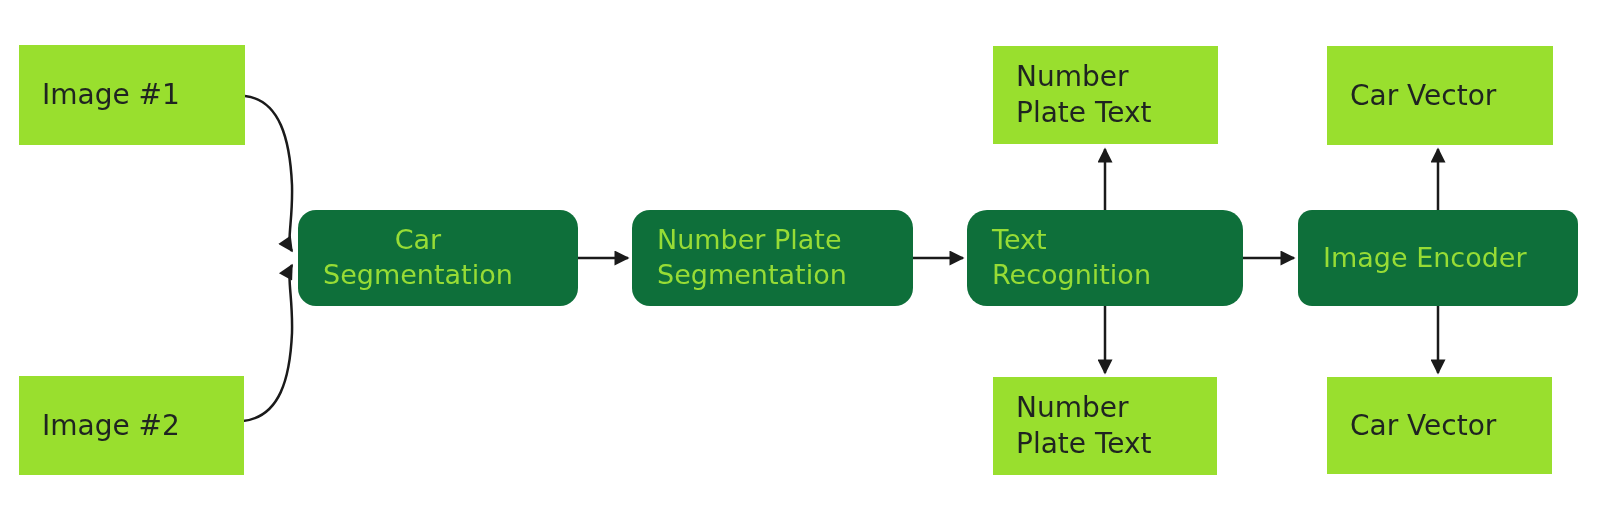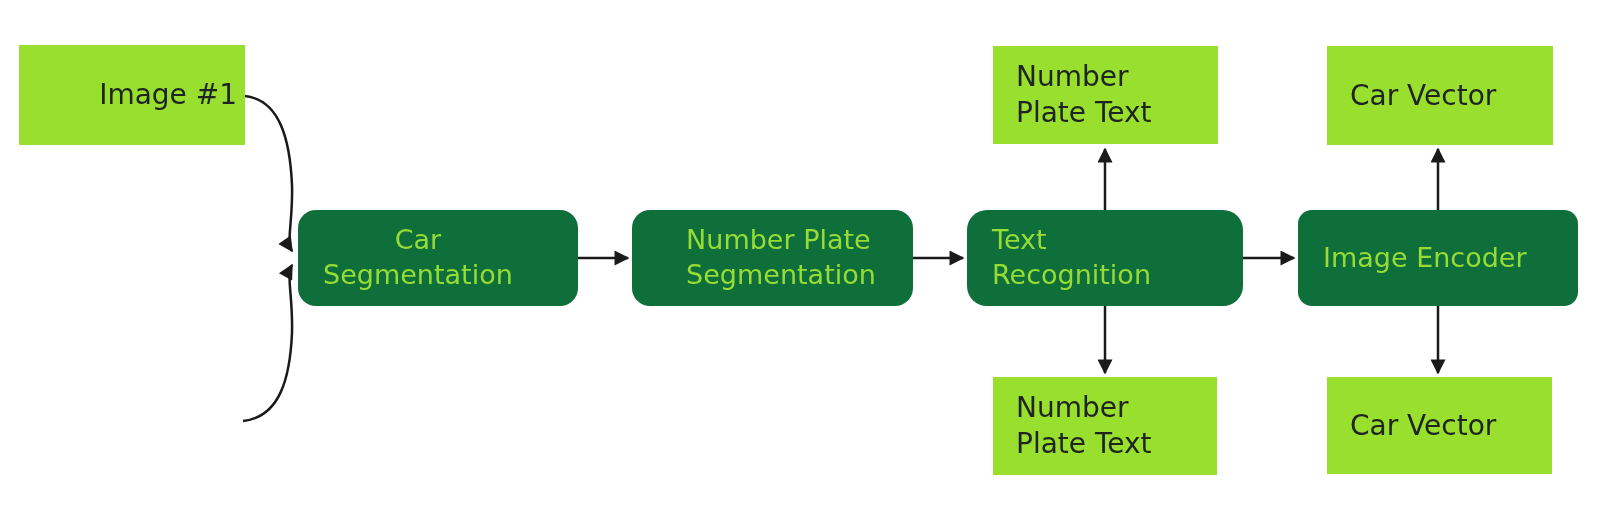--- a/index.html
+++ b/index.html
@@ -71,31 +71,34 @@
     <path d="M 243 421 C 280 417 290 378 292 333 C 293 296 286 276 292 265" marker-end="url(#ah)"></path>
     <path d="M 578 258 H 628" marker-end="url(#ah)"></path>
     <path d="M 913 258 H 963" marker-end="url(#ah)"></path>
     <path d="M 1243 258 H 1294" marker-end="url(#ah)"></path>
     <path d="M 1105 210 V 149" marker-end="url(#ah)"></path>
     <path d="M 1105 306 V 373" marker-end="url(#ah)"></path>
     <path d="M 1438 210 V 149" marker-end="url(#ah)"></path>
     <path d="M 1438 306 V 373" marker-end="url(#ah)"></path>
   </svg>
 
-  <div class="node light" style="left:19px; top:45px; width:226px; height:100px;justify-content:flex-end;">
+  <div class="node light" style="left:19px; top:45px; width:226px; height:100px;">
     <span class="lbl">Image #1</span>
   </div>
 
+  <div class="node light" style="left:19px; top:376px; width:225px; height:99px;">
+    <span class="lbl">Image #2</span>
+  </div>
 
   <div class="node dark" style="left:298px; top:210px; width:280px; height:96px;text-align:center;">
     <span class="lbl">Car
 Segmentation</span>
   </div>
 
-  <div class="node dark" style="left:632px; top:210px; width:281px; height:96px;justify-content:center;">
+  <div class="node dark" style="left:632px; top:210px; width:281px; height:96px;">
     <span class="lbl">Number Plate
 Segmentation</span>
   </div>
 
   <div class="node dark" style="left:967px; top:210px; width:276px; height:96px;border-radius:20px;">
     <span class="lbl">Text
 Recognition</span>
   </div>
 
   <div class="node dark" style="left:1298px; top:210px; width:280px; height:96px;border-radius:14px;">

